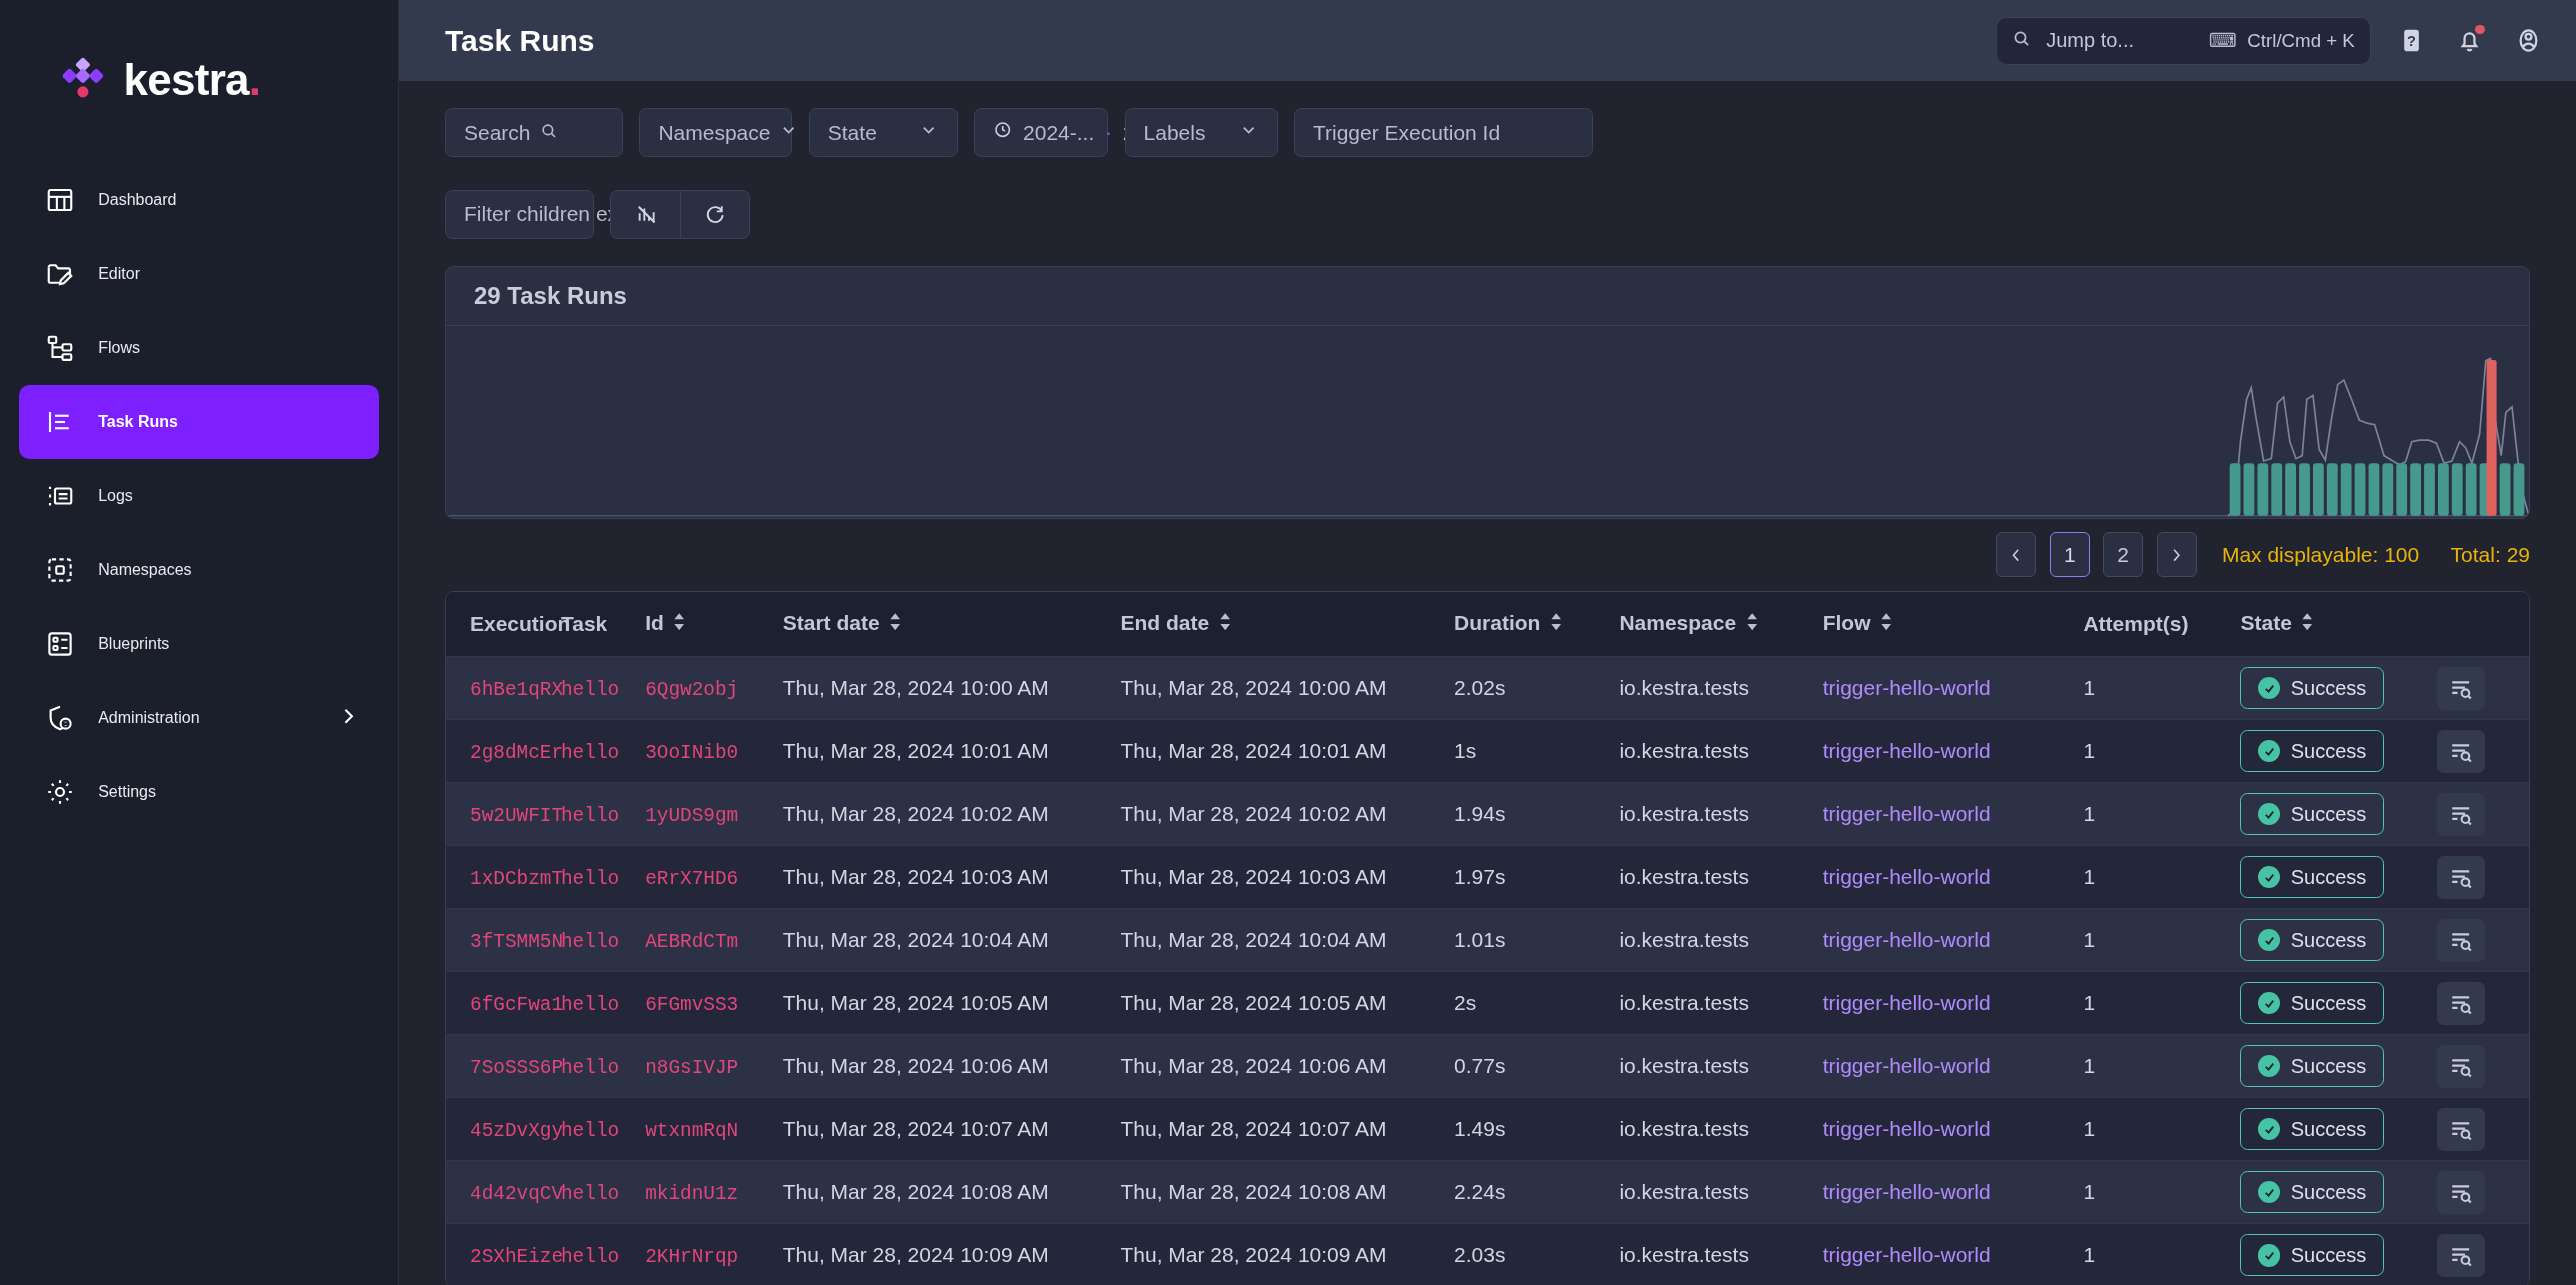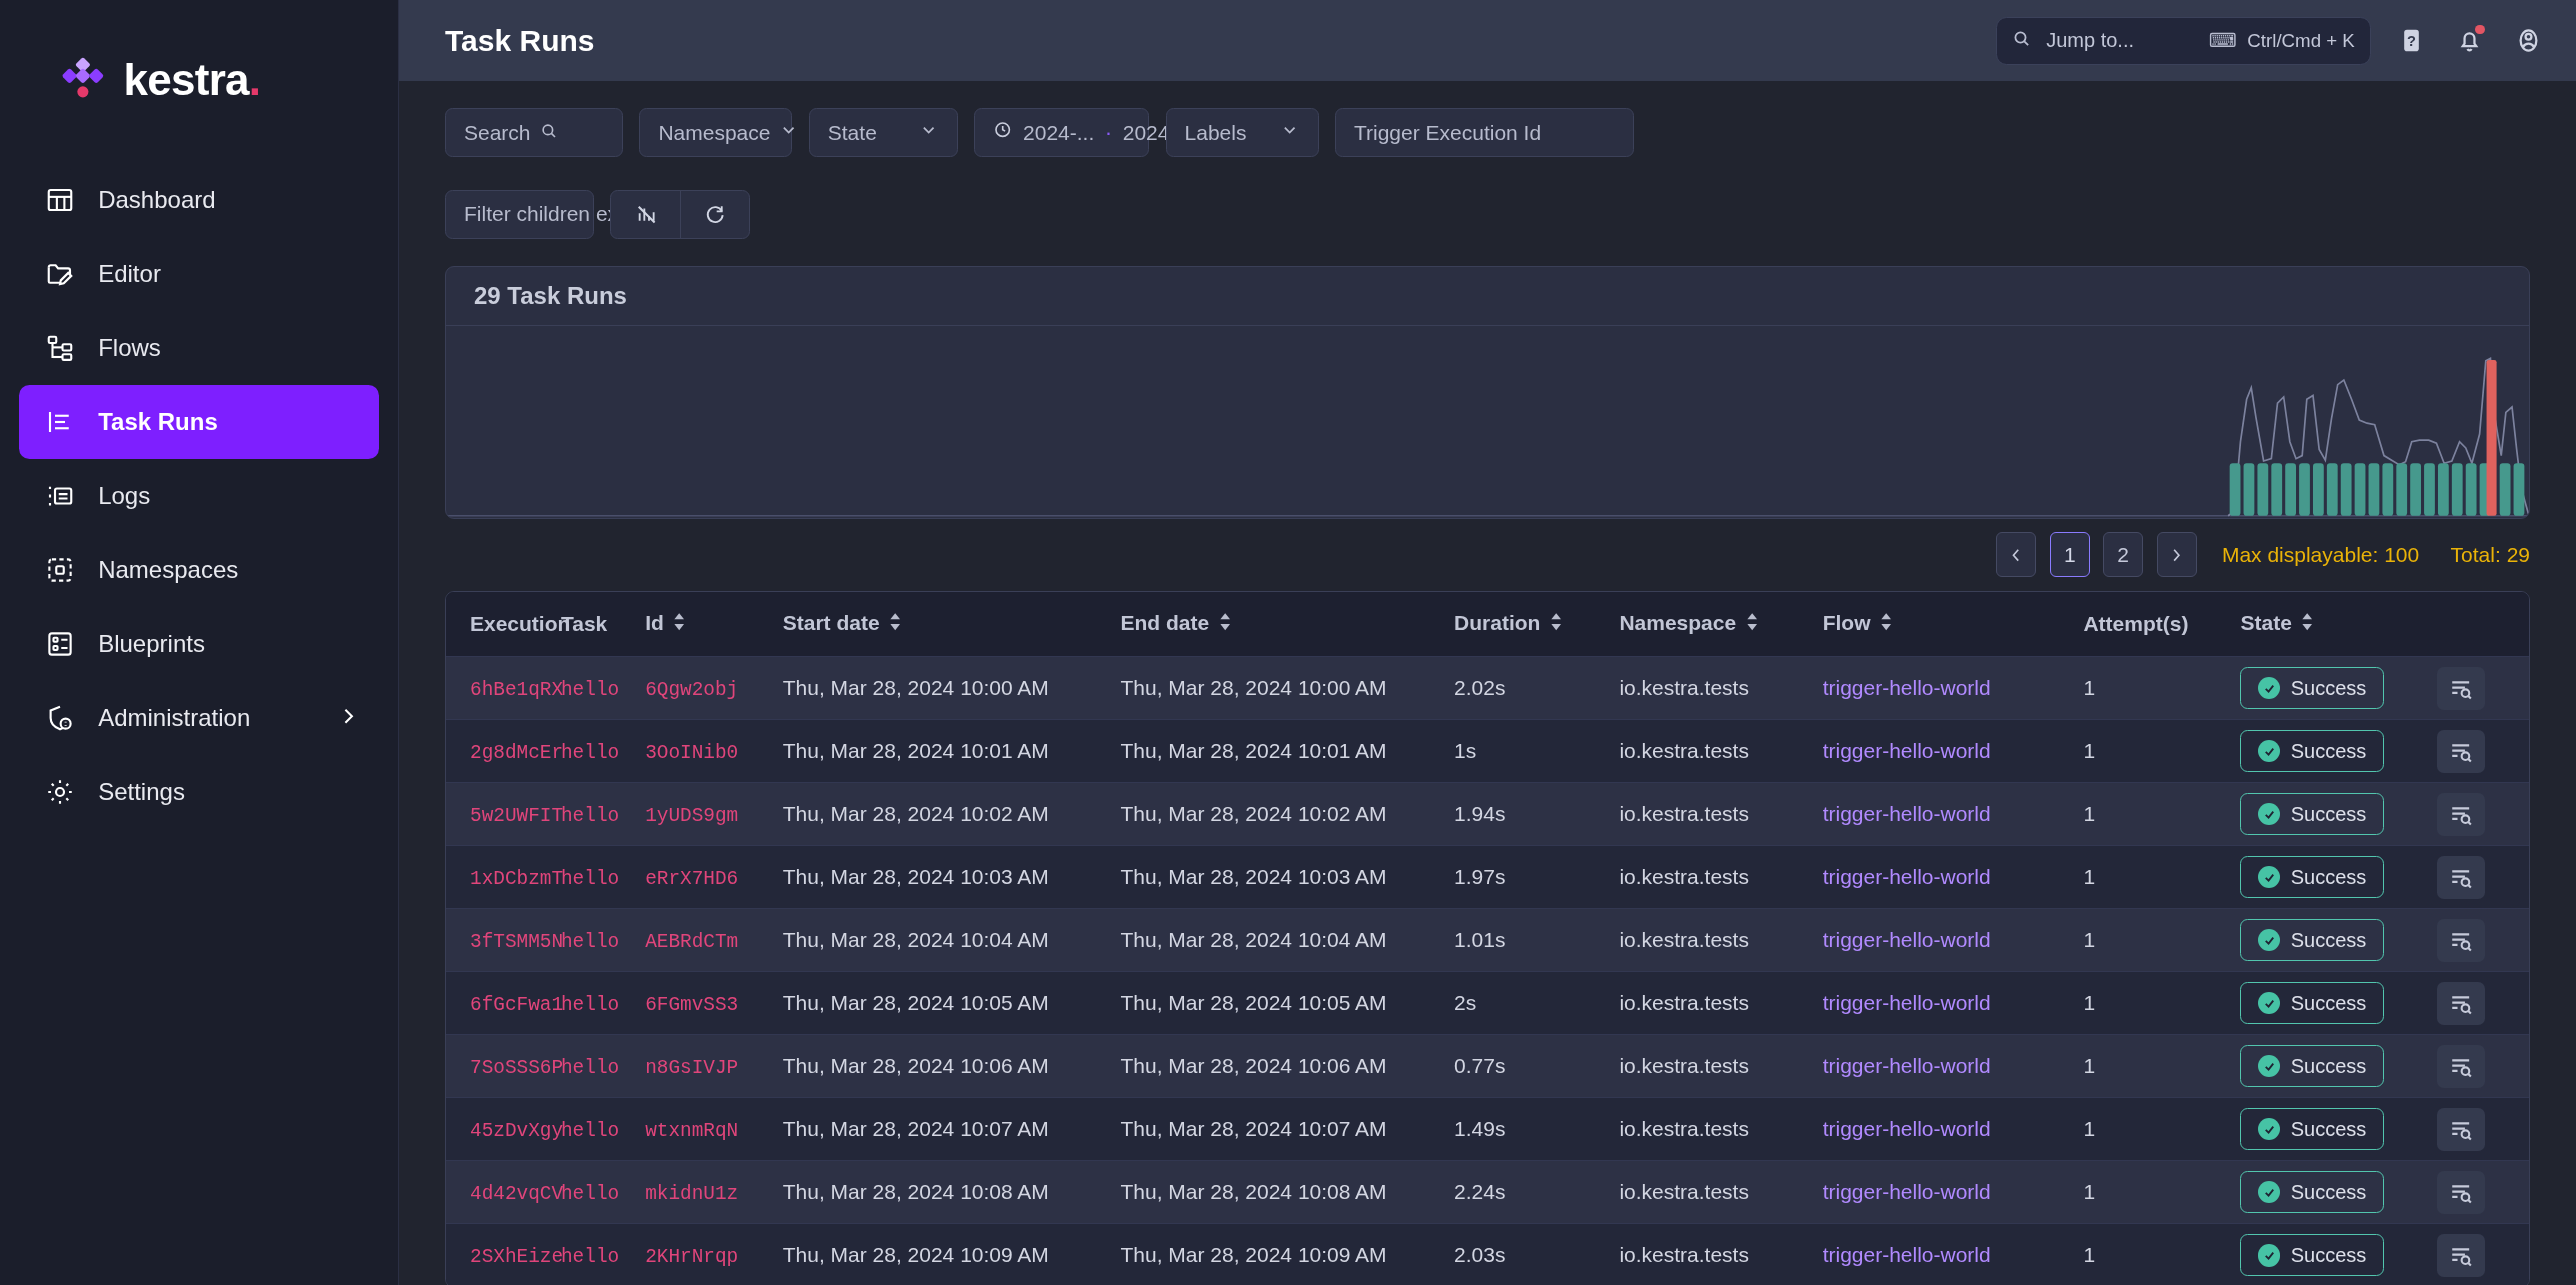--- a/index.html
+++ b/index.html
@@ -24,21 +24,21 @@
   .logo-word { font-size: 44px; font-weight: bold; color: #ffffff; letter-spacing: -0.7px; }
   .logo-word .dot { color: #e5396a; }
 
   .nav { margin-top: 43px; display: flex; flex-direction: column; gap: 0px; padding: 0 19.4px; }
   .nav-item {
     display: flex; align-items: center; gap: 22.4px;
     height: 74px; padding-left: 25.4px;
     border-radius: 10.5px; cursor: pointer;
     color: #ffffff;
   }
-  .nav-item .label { font-size: 24px; font-weight: 500; color: #e9eaf0; white-space: nowrap; }
+  .nav-item .label { font-size: 16px; font-weight: 500; color: #e9eaf0; white-space: nowrap; }
   .nav-item.active { background: #7e1fff; }
   .nav-item.active .label { font-weight: 700; color: #ffffff; }
   .nav-icon { width: 31px; height: 31px; display: flex; align-items: center; justify-content: center; flex: 0 0 31px; }
   .nav-icon svg { width: 30px; height: 30px; stroke: #ffffff; fill: none; stroke-width: 1.7; }
   .nav-chevron { margin-left: auto; margin-right: 19.4px; }
   .nav-chevron svg { width: 22.4px; height: 22.4px; stroke: #ffffff; fill: none; stroke-width: 2.2; }
 
   
   .main { flex: 1; height: 1285px; background: #21242f; display: flex; flex-direction: column; overflow: hidden; }
 
@@ -75,21 +75,21 @@
     display: flex; align-items: center; padding: 0 18px; gap: 9px;
     font-size: 21px; color: #b7bbcd; cursor: pointer; white-space: nowrap;
   }
   .fctl .ph { color: #b7bbcd; }
   .fctl .caret { margin-left: auto; }
   .fctl .caret svg { width: 19.4px; height: 19.4px; stroke: #b7bbcd; fill: none; stroke-width: 2.2; }
   .fctl .mag svg { margin-left: auto; width: 18px; height: 18px; stroke: #b7bbcd; fill: none; stroke-width: 2.2; }
   .f-search { width: 178px; }
   .f-namespace { width: 153px; }
   .f-state { width: 149px; }
-  .f-date { width: 175px; gap: 10.5px; }
+  .f-date { width: 134px; gap: 10.5px; }
   .f-date .clock svg { width: 19.4px; height: 19.4px; stroke: #c9cddd; fill: none; stroke-width: 2; }
   .f-date .sep { color: #8a5cf6; font-size: 22.4px; line-height: 0.6; }
   .f-labels { width: 153px; }
   .f-trigger { width: 299px; }
   .f-children { width: 149px; }
   .btn-group { display: flex; height: 49px; background: #2b2f42; border: 0.7px solid #3c4159; border-radius: 7.5px; overflow: hidden; }
   .bg-btn { width: 69px; display: flex; align-items: center; justify-content: center; cursor: pointer; }
   .bg-btn + .bg-btn { border-left: 0.7px solid #3c4159; }
   .bg-btn svg { width: 22.4px; height: 22.4px; stroke: #d2d6e4; fill: none; stroke-width: 2; }
 

